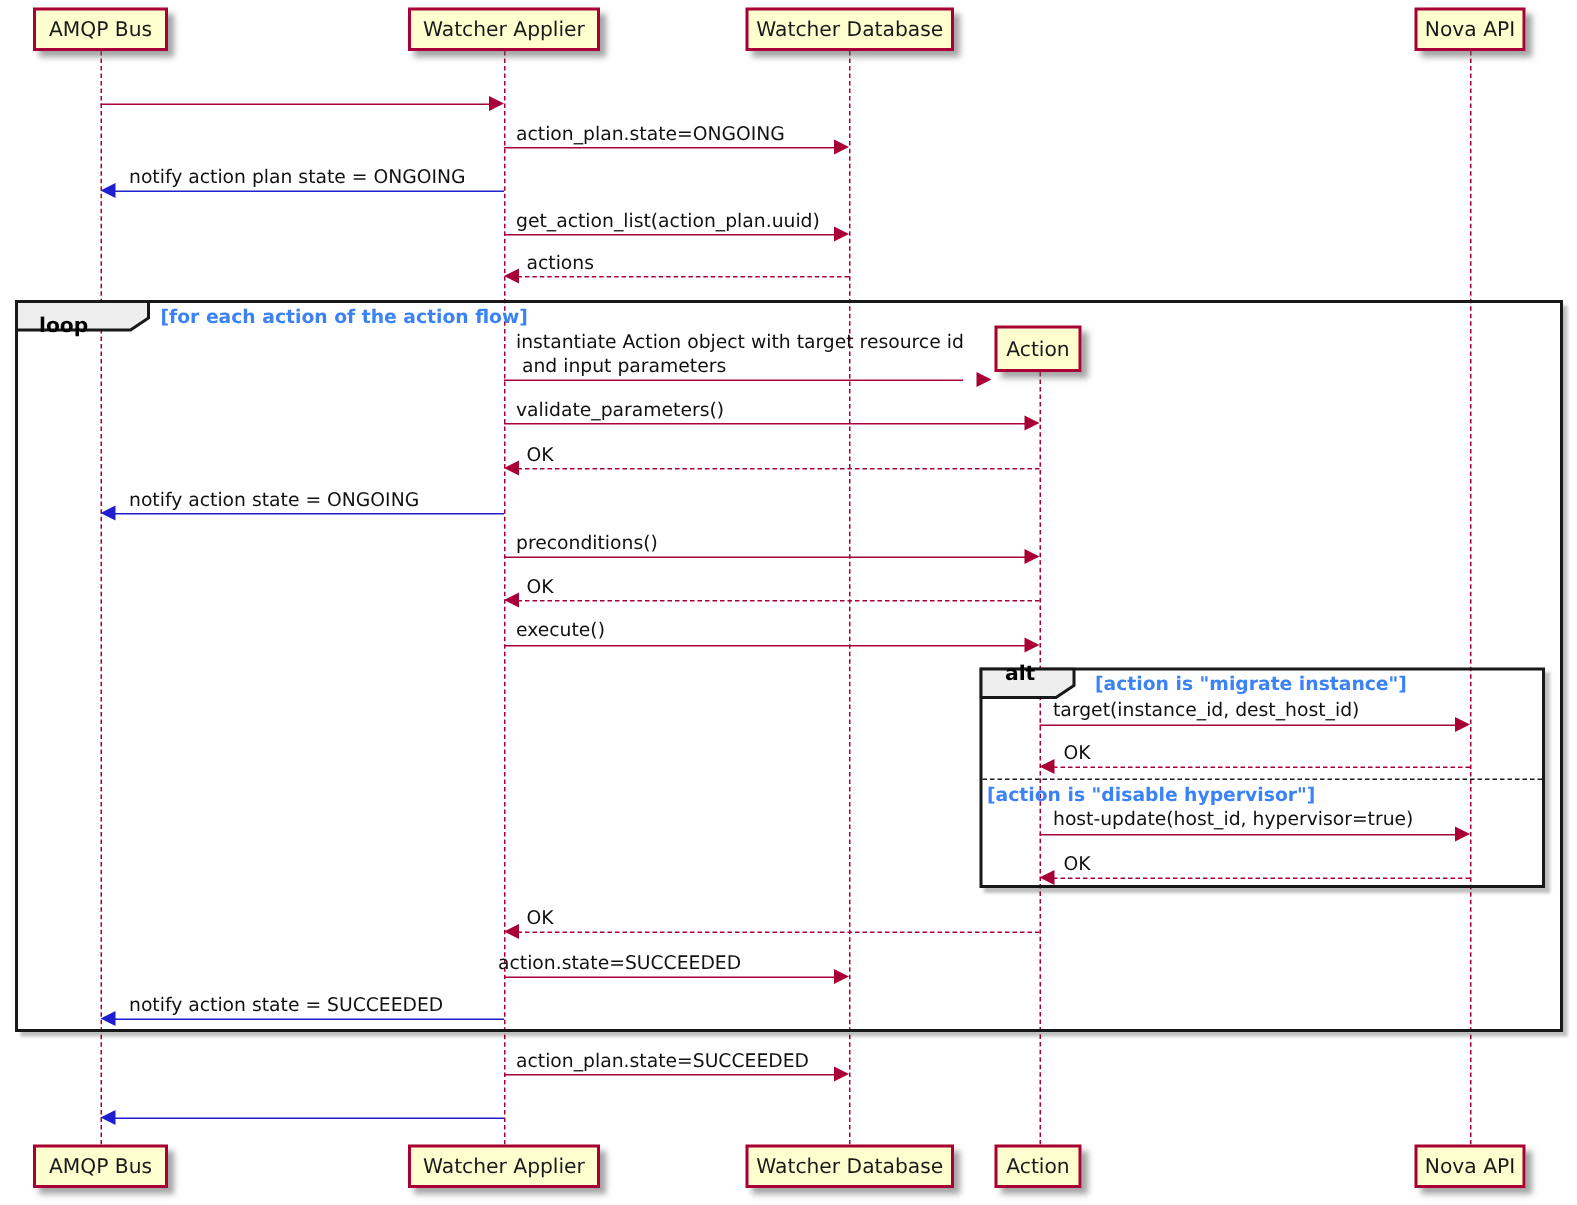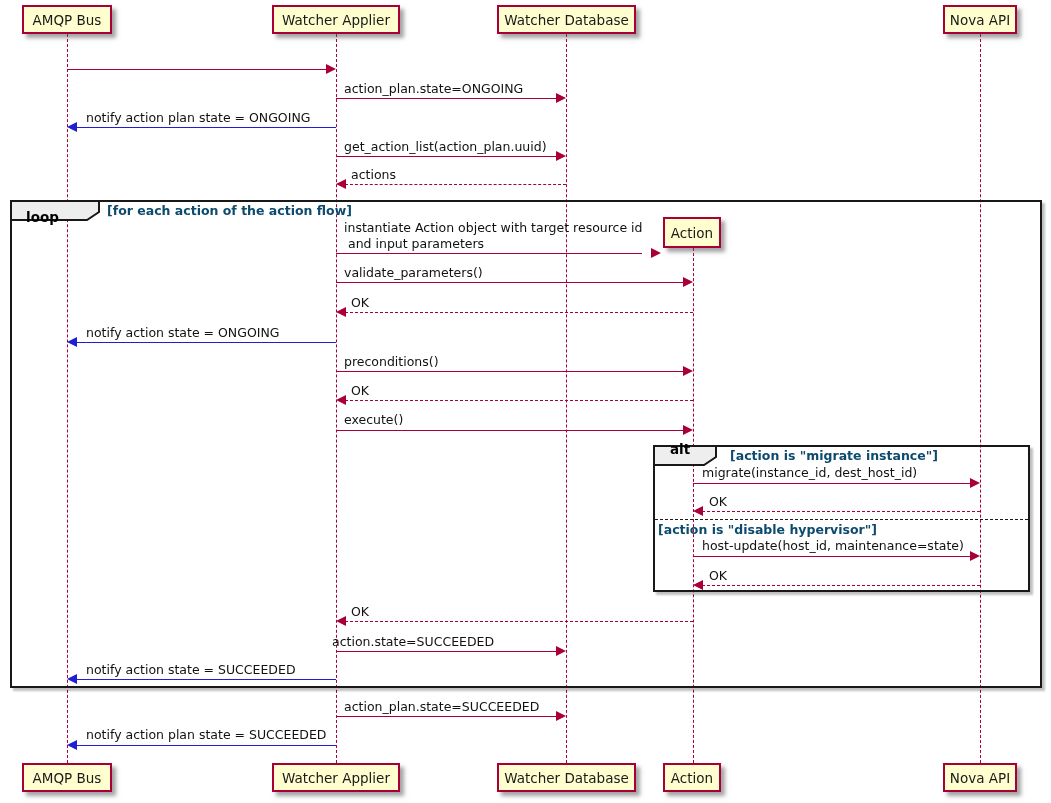--- a/index.html
+++ b/index.html
@@ -15,21 +15,21 @@
   .ln.d{border-top-style:dashed;}
   .ln.blue{border-top-color:#1F1FCF;}
   .hr{position:absolute;width:0;height:0;border-top:5px solid transparent;
       border-bottom:5px solid transparent;border-left:10px solid #A80036;}
   .hl{position:absolute;width:0;height:0;border-top:5px solid transparent;
       border-bottom:5px solid transparent;border-right:10px solid #A80036;}
   .hl.blue{border-right-color:#1F1FCF;}
   .frame{position:absolute;border:2px solid #181818;box-sizing:border-box;
          box-shadow:3px 3px 2px rgba(0,0,0,.25);background:transparent;}
   .op{position:absolute;font-size:13.5px;font-weight:bold;color:#000;line-height:18px;}
-  .guard{position:absolute;font-size:12.5px;font-weight:bold;color:#0c4a6e;line-height:16px;white-space:nowrap;}
+  .guard{position:absolute;font-size:12.5px;font-weight:bold;color:#3b82f6;line-height:16px;white-space:nowrap;}
   .divider{position:absolute;height:0;border-top:1px dashed #1a1a1a;}
   svg.pent{position:absolute;}
 </style>
 </head>
 <body>
 
 <div class="diagram">
 
   <div class="life" style="left:67px;top:34px;height:729px;"></div>
   <div class="life" style="left:336px;top:34px;height:729px;"></div>
@@ -94,29 +94,29 @@
   <div class="hr" style="left:683px;top:366px;"></div>
 
   <span class="msg" style="left:351px;top:383px;">OK</span>
   <div class="ln d" style="left:345px;top:400px;width:348px;"></div>
   <div class="hl" style="left:336px;top:395px;"></div>
 
   <span class="msg" style="left:344px;top:412px;">execute()</span>
   <div class="ln" style="left:336px;top:430px;width:348px;"></div>
   <div class="hr" style="left:683px;top:425px;"></div>
 
-  <span class="msg" style="left:702px;top:465px;">migrate(instance_id, dest_host_id)</span>
+  <span class="msg" style="left:702px;top:465px;">target(instance_id, dest_host_id)</span>
   <div class="ln" style="left:693px;top:483px;width:278px;"></div>
   <div class="hr" style="left:970px;top:478px;"></div>
 
   <span class="msg" style="left:709px;top:494px;">OK</span>
   <div class="ln d" style="left:702px;top:511px;width:278px;"></div>
   <div class="hl" style="left:693px;top:506px;"></div>
 
-  <span class="msg" style="left:702px;top:538px;">host-update(host_id, maintenance=state)</span>
+  <span class="msg" style="left:702px;top:538px;">host-update(host_id, hypervisor=true)</span>
   <div class="ln" style="left:693px;top:556px;width:278px;"></div>
   <div class="hr" style="left:970px;top:551px;"></div>
 
   <span class="msg" style="left:709px;top:568px;">OK</span>
   <div class="ln d" style="left:702px;top:585px;width:278px;"></div>
   <div class="hl" style="left:693px;top:580px;"></div>
 
   <span class="msg" style="left:351px;top:604px;">OK</span>
   <div class="ln d" style="left:345px;top:621px;width:348px;"></div>
   <div class="hl" style="left:336px;top:616px;"></div>
@@ -126,21 +126,20 @@
   <div class="hr" style="left:556px;top:646px;"></div>
 
   <span class="msg" style="left:86px;top:662px;">notify action state = SUCCEEDED</span>
   <div class="ln blue" style="left:76px;top:679px;width:260px;"></div>
   <div class="hl blue" style="left:67px;top:674px;"></div>
 
   <span class="msg" style="left:344px;top:699px;">action_plan.state=SUCCEEDED</span>
   <div class="ln" style="left:336px;top:716px;width:221px;"></div>
   <div class="hr" style="left:556px;top:711px;"></div>
 
-  <span class="msg" style="left:86px;top:727px;">notify action plan state = SUCCEEDED</span>
   <div class="ln blue" style="left:76px;top:745px;width:260px;"></div>
   <div class="hl blue" style="left:67px;top:740px;"></div>
 
   <div class="pbox" style="left:22px;top:5px;width:90px;height:29px;">
     <span>AMQP Bus</span>
   </div>
   <div class="pbox" style="left:272px;top:5px;width:128px;height:29px;">
     <span>Watcher Applier</span>
   </div>
   <div class="pbox" style="left:497px;top:5px;width:139px;height:29px;">

